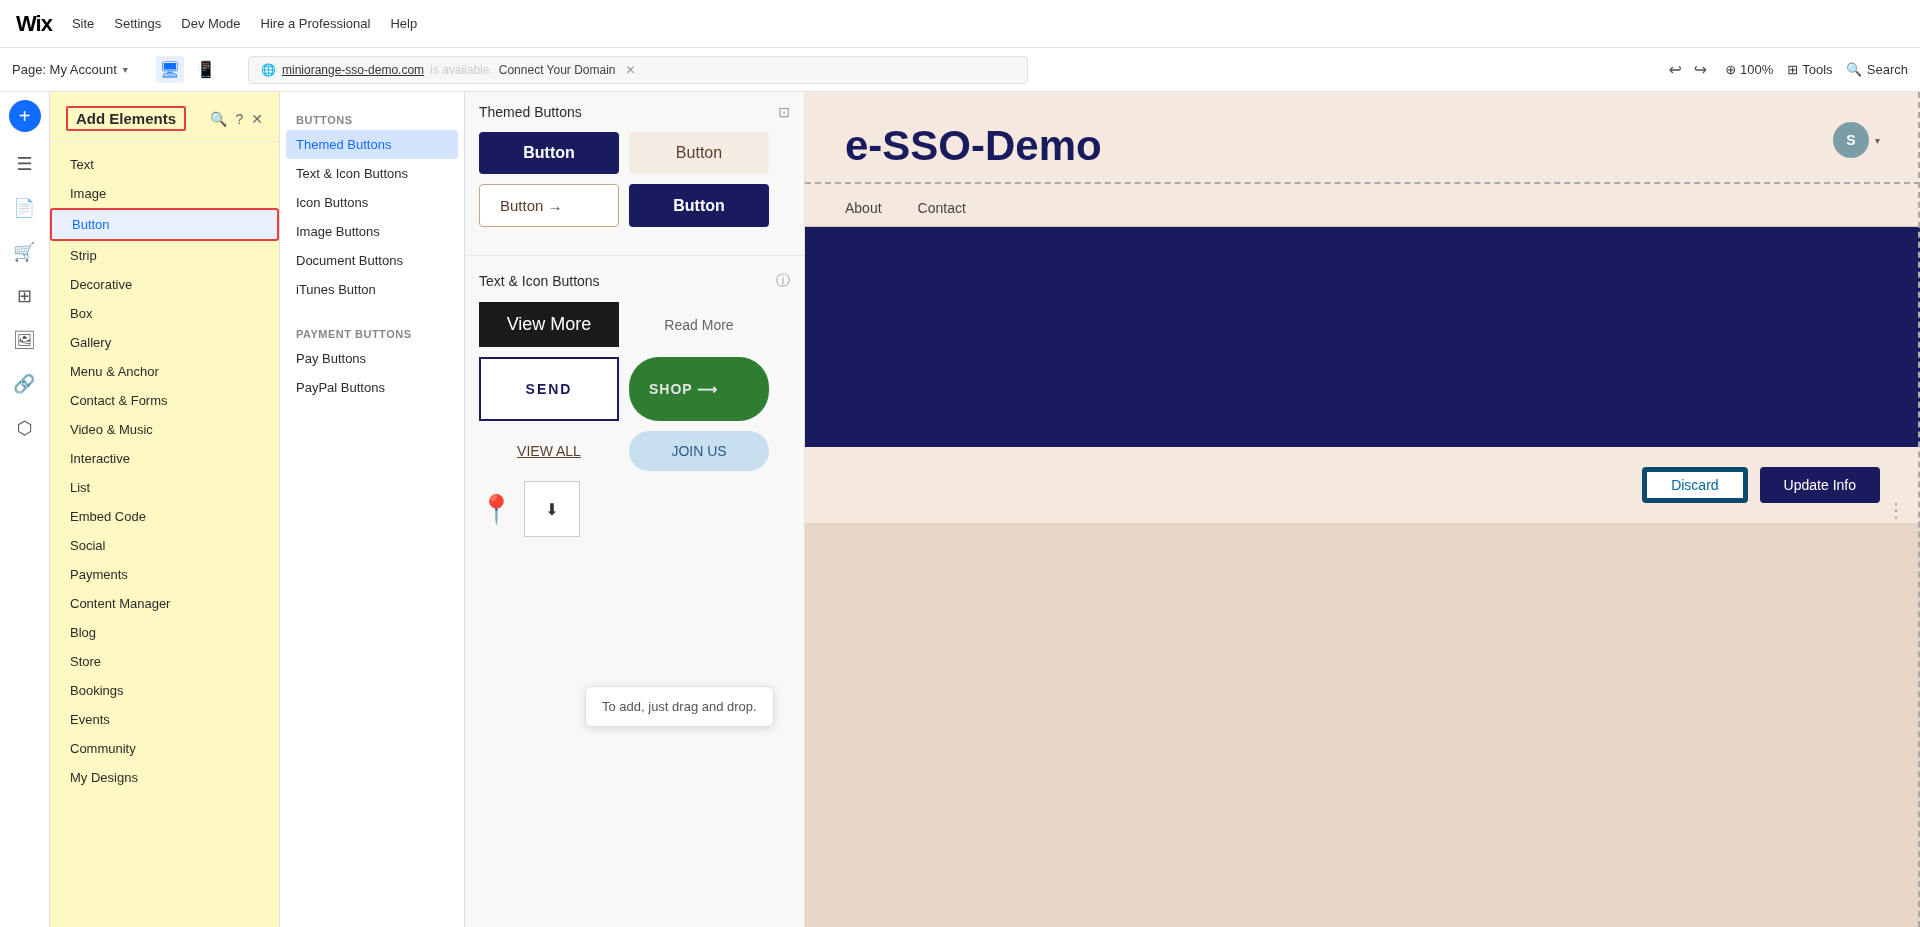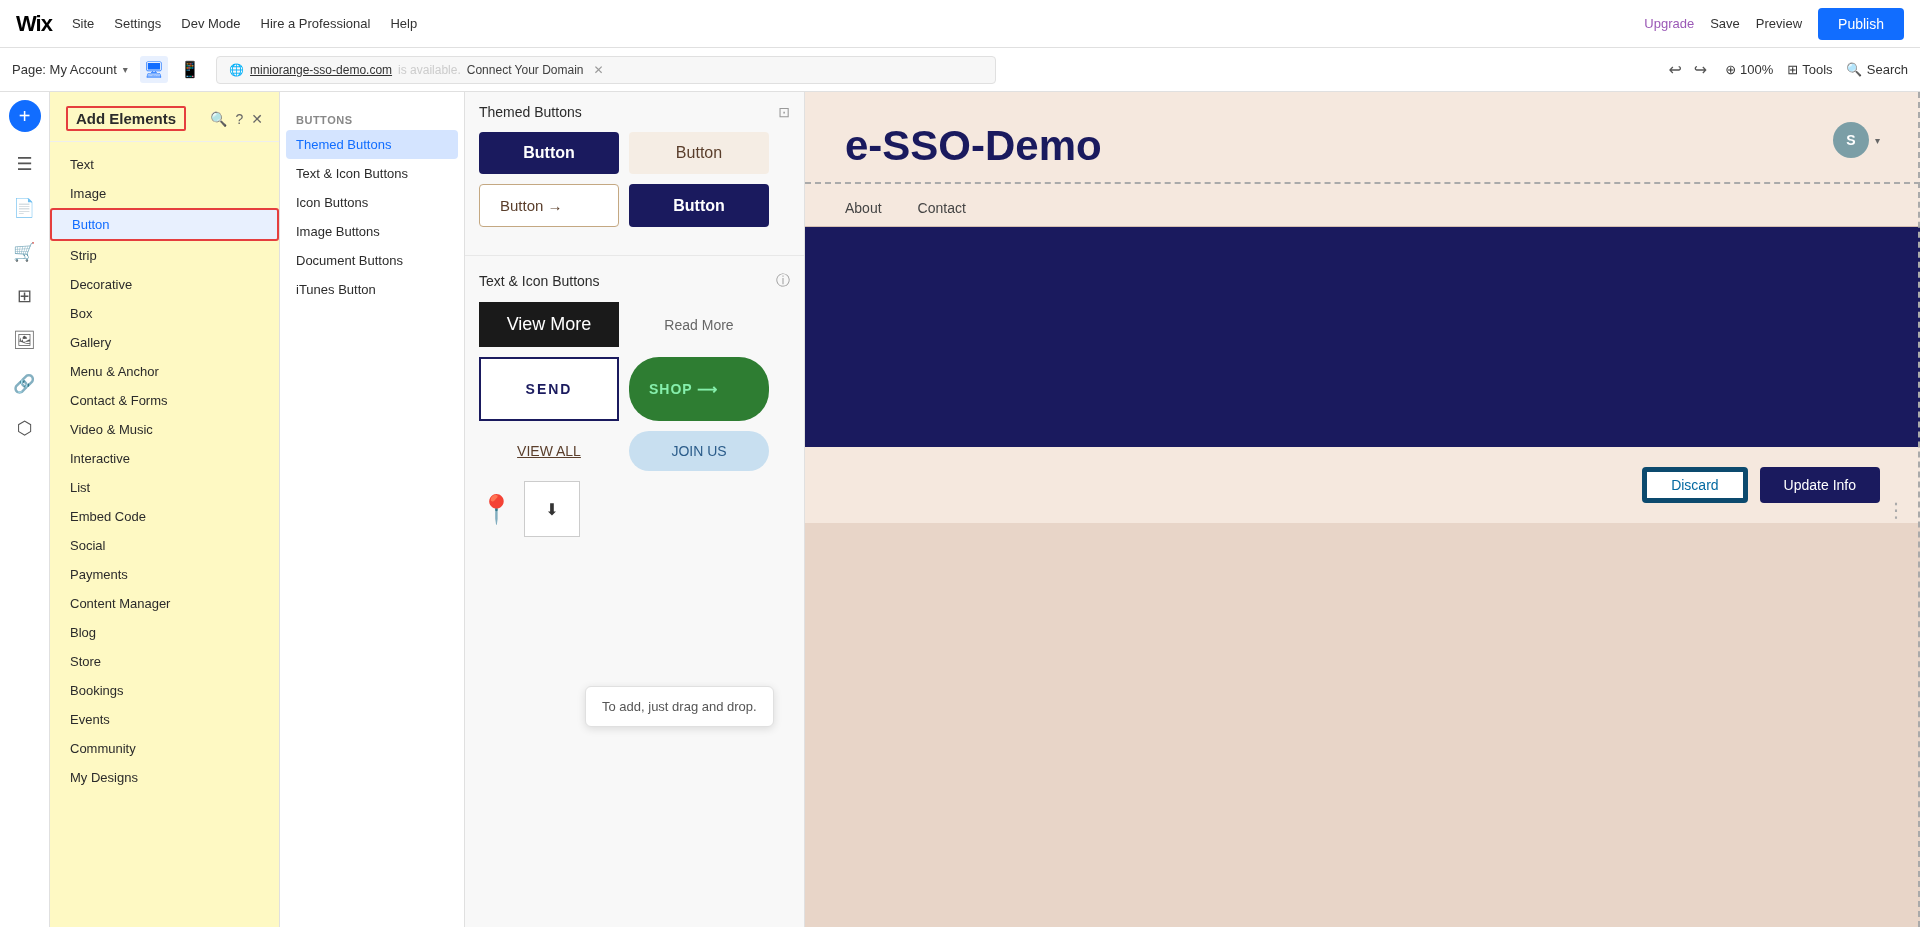--- a/index.html
+++ b/index.html
@@ -19,21 +19,21 @@
     .preview-btn { font-size: 13px; color: #333; cursor: pointer; }
     .publish-btn {
       background: #116dff; color: #fff; border: none; border-radius: 4px;
       padding: 8px 20px; font-size: 14px; cursor: pointer; font-weight: 500;
     }
 
     
     .second-bar {
       display: flex; align-items: center; height: 44px;
       background: #fff; border-bottom: 1px solid #e0e0e0;
-      padding: 0 12px; gap: 12px;
+      padding: 0 12px; gap: 28px;
     }
     .page-selector {
       display: flex; align-items: center; gap: 6px;
       font-size: 13px; color: #333; cursor: pointer;
     }
     .chevron-down { font-size: 10px; color: #666; }
     .device-icons { display: flex; gap: 8px; }
     .device-icon { font-size: 16px; color: #555; cursor: pointer; padding: 4px; border-radius: 3px; }
     .device-icon.active { background: #e8f0fe; color: #116dff; }
     .domain-bar {
@@ -154,21 +154,21 @@
     }
     .btn-read-more {
       background: none; border: none; color: #666; font-size: 14px; cursor: pointer; min-width: 140px;
     }
     .btn-send {
       background: #fff; color: #1a1a5e; border: 2px solid #1a1a5e;
       padding: 12px 29px; font-size: 14px; font-weight: 600; letter-spacing: 2px;
       cursor: pointer; min-width: 140px;
     }
     .btn-shop {
-      background: #2e7d32; color: #86efac; border: none; border-radius: 30px;
+      background: #2e7d32; color: #e5e5e5; border: none; border-radius: 30px;
       padding: 24px 20px; font-size: 14px; font-weight: 600; letter-spacing: 1px;
       cursor: pointer; min-width: 140px; display: flex; align-items: center; gap: 8px;
     }
     .btn-view-all {
       background: none; border: none; color: #5a3e2b;
       font-size: 14px; text-decoration: underline; cursor: pointer; min-width: 140px;
     }
     .btn-join-us {
       background: #c8dff0; color: #2b5c8a; border: none; border-radius: 30px;
       padding: 12px 20px; font-size: 14px; cursor: pointer; min-width: 140px;
@@ -235,26 +235,20 @@
 </head>
 <body>
 
 <nav class="top-nav">
   <span class="wix-logo">Wix</span>
   <span class="nav-link">Site</span>
   <span class="nav-link">Settings</span>
   <span class="nav-link">Dev Mode</span>
   <span class="nav-link">Hire a Professional</span>
   <span class="nav-link">Help</span>
-  <div class="top-nav-right">
-    <span class="upgrade-btn">Upgrade</span>
-    <span class="save-btn">Save</span>
-    <span class="preview-btn">Preview</span>
-    <button class="publish-btn">Publish</button>
-  </div>
 </nav>
 
 <div class="second-bar">
   <div class="page-selector">
     <span>Page: My Account</span>
     <span class="chevron-down">▾</span>
   </div>
   <div class="device-icons">
     <span class="device-icon active">🖥</span>
     <span class="device-icon">📱</span>
@@ -335,20 +329,25 @@
   </div>
 
   <div class="subcategory-panel">
     <div class="subcategory-section-title">BUTTONS</div>
     <div class="subcategory-item active">Themed Buttons</div>
     <div class="subcategory-item">Text &amp; Icon Buttons</div>
     <div class="subcategory-item">Icon Buttons</div>
     <div class="subcategory-item">Image Buttons</div>
     <div class="subcategory-item">Document Buttons</div>
     <div class="subcategory-item">iTunes Button</div>
+    <div style="margin-top:16px;">
+      <div class="subcategory-section-title">PAYMENT BUTTONS</div>
+      <div class="subcategory-item">Pay Buttons</div>
+      <div class="subcategory-item">PayPal Buttons</div>
+    </div>
   </div>
 
   <div class="elements-content">
 
     <div class="content-section">
       <div class="content-panel-header">
         <span class="content-section-title">Themed Buttons</span>
         <span class="info-icon">⊡</span>
       </div>
       <div class="buttons-grid">

